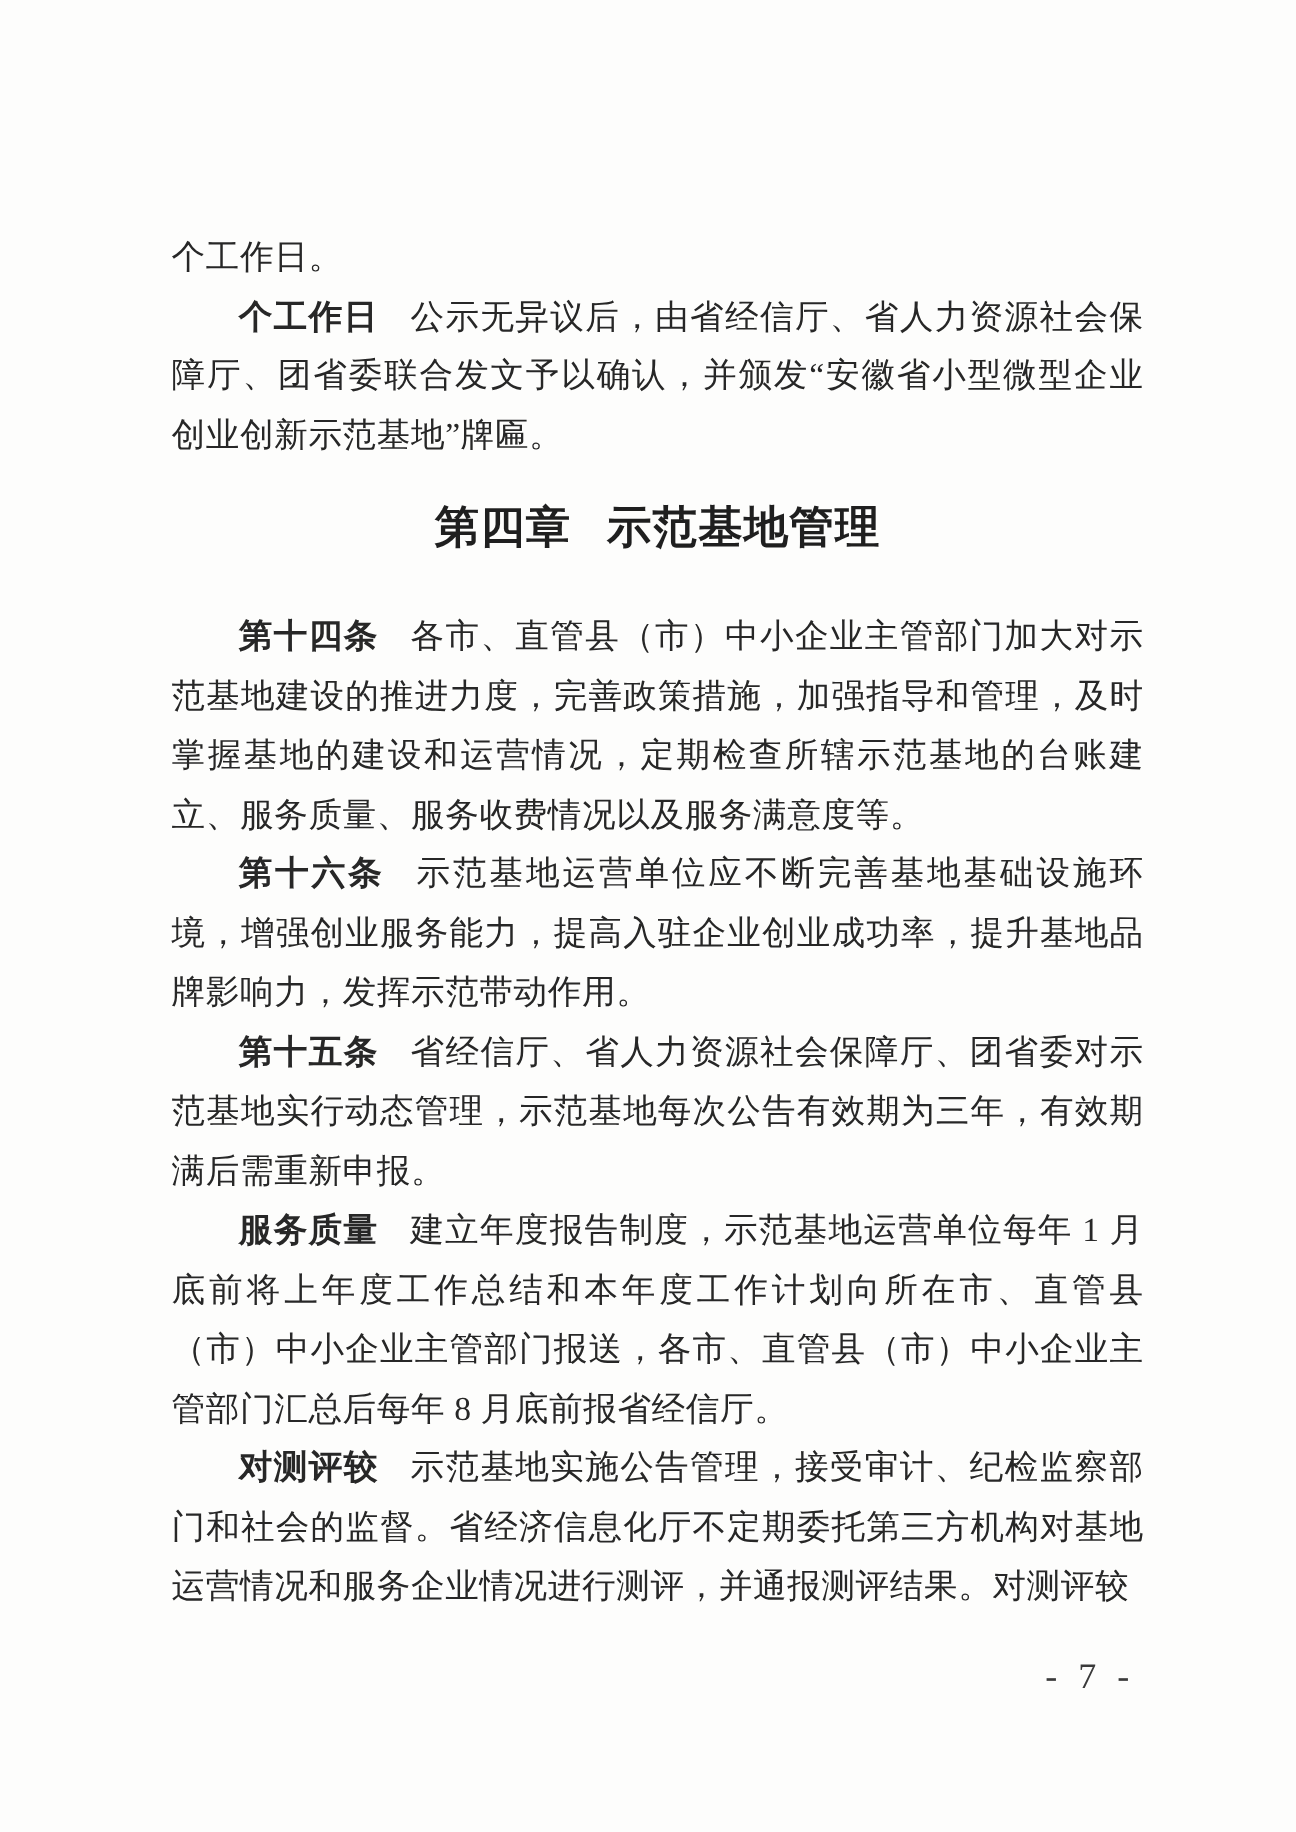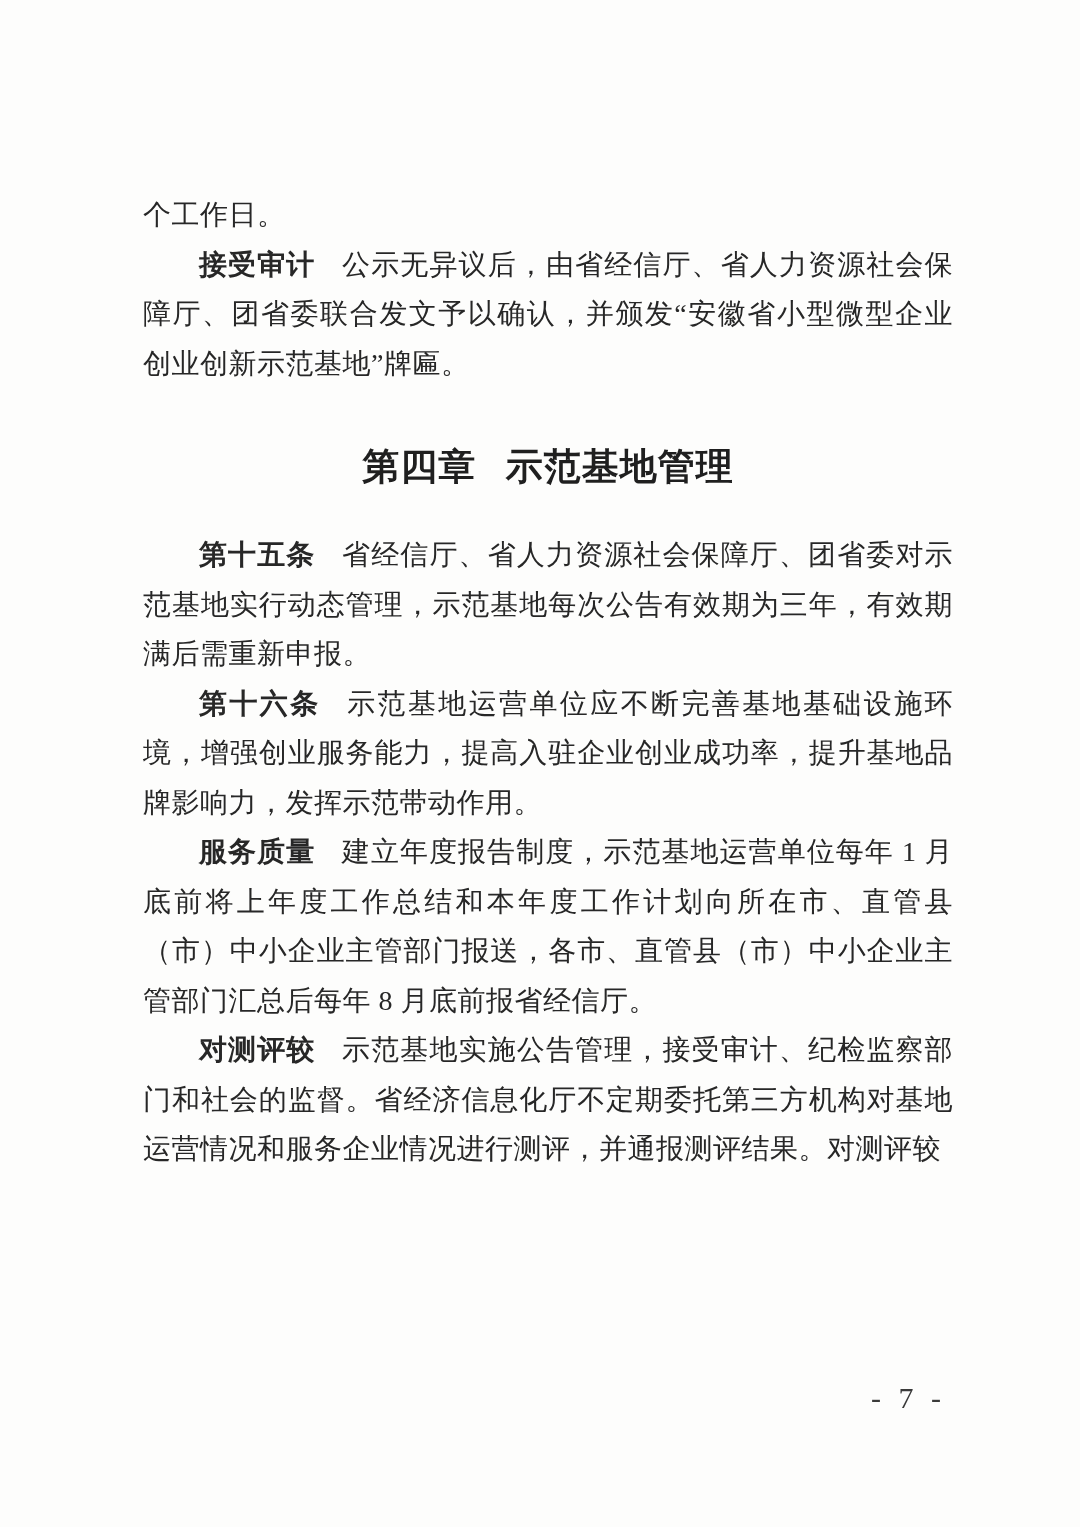--- a/index.html
+++ b/index.html
@@ -32,27 +32,27 @@
     letter-spacing: 0.5px;
   }
   .para.no-indent {
     text-indent: 0;
   }
   .article-label {
     font-weight: 700;
     margin-right: 0.95em;
   }
   .chapter {
-    margin: 52px 0 36px 0;
+    margin: 28px 0 36px 0;
     font-size: 37px;
     line-height: 54px;
     font-weight: 700;
     text-align: center;
     letter-spacing: 1px;
-    font-family: Liberation Sans, sans-serif;
+    font-family: Liberation Mono, monospace;
     color: #1f1f1f;
   }
   .chapter-title {
     margin-left: 0.8em;
   }
   .page-number {
     position: absolute;
     right: 134px;
     bottom: 112px;
     font-size: 30px;
@@ -62,28 +62,29 @@
   }
 </style>
 </head>
 <body>
 
 <div class="page">
   <div class="content">
 
     <p class="para no-indent">个工作日。</p>
 
-    <p class="para"><span class="article-label">接受审计</span><span>公示无异议后，由省经信厅、省人力资源社会保障厅、团省委联合发文予以确认，并颁发“安徽省小型微型企业创业创新示范基地”牌匾。</span></p>
+    <p class="para"><span class="article-label">个工作日</span><span>公示无异议后，由省经信厅、省人力资源社会保障厅、团省委联合发文予以确认，并颁发“安徽省小型微型企业创业创新示范基地”牌匾。</span></p>
 
     <h2 class="chapter"><span>第四章</span><span class="chapter-title">示范基地管理</span></h2>
 
+    <p class="para"><span class="article-label">第十四条</span><span>各市、直管县（市）中小企业主管部门加大对示范基地建设的推进力度，完善政策措施，加强指导和管理，及时掌握基地的建设和运营情况，定期检查所辖示范基地的台账建立、服务质量、服务收费情况以及服务满意度等。</span></p>
+
+    <p class="para"><span class="article-label">第十六条</span><span>示范基地运营单位应不断完善基地基础设施环境，增强创业服务能力，提高入驻企业创业成功率，提升基地品牌影响力，发挥示范带动作用。</span></p>
 
     <p class="para"><span class="article-label">第十五条</span><span>省经信厅、省人力资源社会保障厅、团省委对示范基地实行动态管理，示范基地每次公告有效期为三年，有效期满后需重新申报。</span></p>
-
-    <p class="para"><span class="article-label">第十六条</span><span>示范基地运营单位应不断完善基地基础设施环境，增强创业服务能力，提高入驻企业创业成功率，提升基地品牌影响力，发挥示范带动作用。</span></p>
 
     <p class="para"><span class="article-label">服务质量</span><span>建立年度报告制度，示范基地运营单位每年 1 月底前将上年度工作总结和本年度工作计划向所在市、直管县（市）中小企业主管部门报送，各市、直管县（市）中小企业主管部门汇总后每年 8 月底前报省经信厅。</span></p>
 
     <p class="para"><span class="article-label">对测评较</span><span>示范基地实施公告管理，接受审计、纪检监察部门和社会的监督。省经济信息化厅不定期委托第三方机构对基地运营情况和服务企业情况进行测评，并通报测评结果。对测评较</span></p>
 
   </div>
 
   <div class="page-number">- 7 -</div>
 </div>
 

